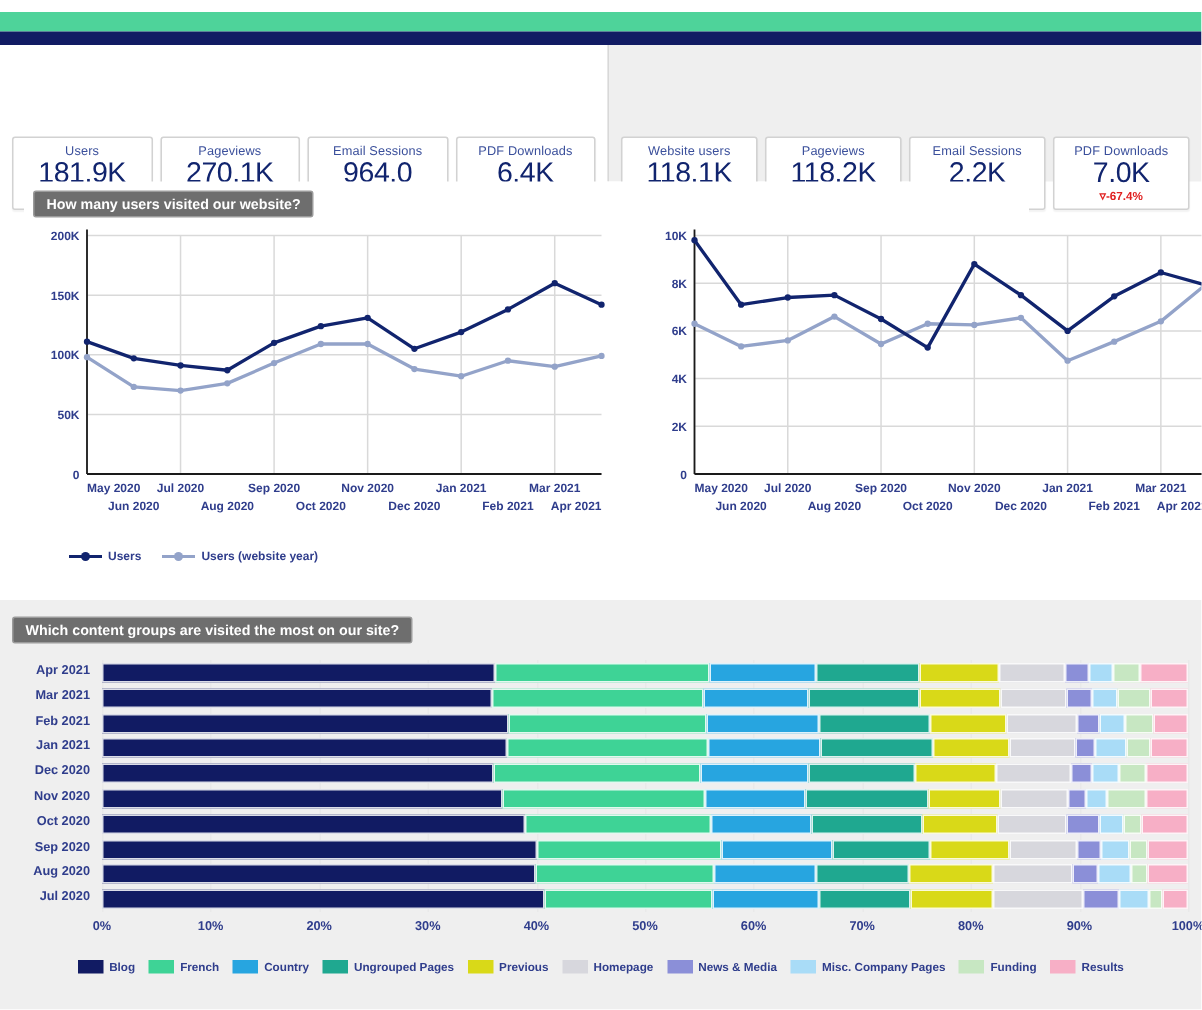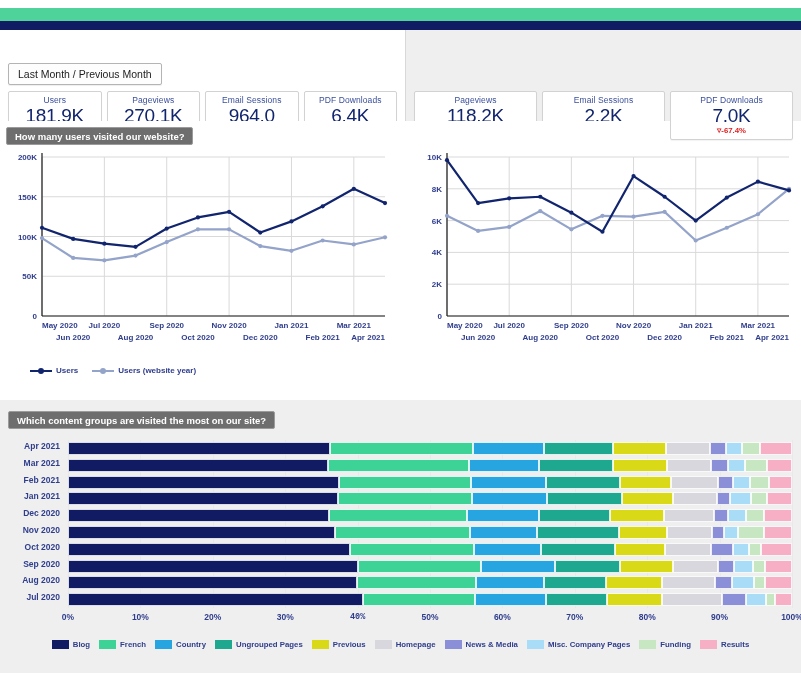--- a/index.html
+++ b/index.html
@@ -45,21 +45,21 @@
   .kpi-delta .arr { font-size:8.5px; }
 
   
   .panel-title {
     position:absolute; height:18px; line-height:17px;
     background:#6e6e6e; border:1px solid #9b9b9b; border-radius:2px;
     color:#ffffff; font-size:9.5px; font-weight:bold; padding:0 8px; white-space:nowrap;
   }
 
   
-  .line-section { position:absolute; left:0; top:121px; width:670px; height:275px; background:#fff; }
+  .line-section { position:absolute; left:16px; top:121px; width:670px; height:275px; background:#fff; }
   .line-panel { position:absolute; top:0; height:275px; }
   .line-panel.lp-left  { left:0;   width:405px; }
   .line-panel.lp-right { left:405px; width:396px; }
 
   .chart-svg { position:absolute; }
   .ytick, .xtick { fill:#2f3d8c; font-size:8px; font-family:"Liberation Sans", sans-serif; font-weight:bold; }
   .gridline { stroke:#d9d9d9; stroke-width:1; }
   .axisline { stroke:#1a1a1a; stroke-width:1.2; }
 
   .legend-row { position:absolute; display:flex; align-items:center; gap:14px; font-size:8px; color:#2f3d8c; font-weight:bold; }
@@ -95,21 +95,20 @@
 <body>
 
 <div id="page">
 
   <div class="accent-green"></div>
   <div class="accent-navy"></div>
 
   <div class="kpi-strip">
 
     <div class="kpi-panel left">
-      <div class="filter-btn fb-left">Last Month / Previous Month</div>
       <div class="kpi-row">
         <div class="kpi-card">
           <div class="kpi-label">Users</div>
           <div class="kpi-value">181.9K</div>
           <div class="kpi-delta down"><span class="arr">▿</span><span>-12.1%</span></div>
         </div>
         <div class="kpi-card">
           <div class="kpi-label">Pageviews</div>
           <div class="kpi-value">270.1K</div>
           <div class="kpi-delta down"><span class="arr">▿</span><span>-11.1%</span></div>
@@ -122,20 +121,25 @@
         <div class="kpi-card">
           <div class="kpi-label">PDF Downloads</div>
           <div class="kpi-value">6.4K</div>
           <div class="kpi-delta down"><span class="arr">▿</span><span>-18.7%</span></div>
         </div>
       </div>
     </div>
 
     <div class="kpi-panel right">
       <div class="kpi-row">
+        <div class="kpi-card">
+          <div class="kpi-label">Website users</div>
+          <div class="kpi-value">118.1K</div>
+          <div class="kpi-delta up"><span class="arr">▵</span><span>30.7%</span></div>
+        </div>
         <div class="kpi-card">
           <div class="kpi-label">Pageviews</div>
           <div class="kpi-value">118.2K</div>
           <div class="kpi-delta up"><span class="arr">▵</span><span>15.3%</span></div>
         </div>
         <div class="kpi-card">
           <div class="kpi-label">Email Sessions</div>
           <div class="kpi-value">2.2K</div>
           <div class="kpi-delta down"><span class="arr">▿</span><span>-54.9%</span></div>
         </div>
@@ -449,21 +453,21 @@
         <div class="bar-seg hl" title="Misc. Company Pages: 2.8%" style="left: 93.6%; width: 2.8%; background: rgb(169, 220, 247);"></div>
         <div class="bar-seg hl" title="Funding: 1.3%" style="left: 96.4%; width: 1.3%; background: rgb(199, 231, 194);"></div>
         <div class="bar-seg hl" title="Results: 2.3%" style="left: 97.7%; width: 2.3%; background: rgb(247, 175, 198);"></div>
       </div>
     </div>
   <div class="bar-xlabels" id="bar-xlabels">
       <div class="bar-xlabel" style="left: 0%;">0%</div>
       <div class="bar-xlabel" style="left: 10%;">10%</div>
       <div class="bar-xlabel" style="left: 20%;">20%</div>
       <div class="bar-xlabel" style="left: 30%;">30%</div>
-      <div class="bar-xlabel" style="left: 40%; font-family: Liberation Mono, monospace;">40%</div>
+      <div class="bar-xlabel" style="left: 40%;">40%</div>
       <div class="bar-xlabel" style="left: 50%;">50%</div>
       <div class="bar-xlabel" style="left: 60%;">60%</div>
       <div class="bar-xlabel" style="left: 70%;">70%</div>
       <div class="bar-xlabel" style="left: 80%;">80%</div>
       <div class="bar-xlabel" style="left: 90%;">90%</div>
       <div class="bar-xlabel" style="left: 100%;">100%</div>
     </div>
   <div class="bar-legend" id="bar-legend">
       <div class="bl-item">
         <span class="bl-swatch" style="background: rgb(17, 27, 99);"></span>

